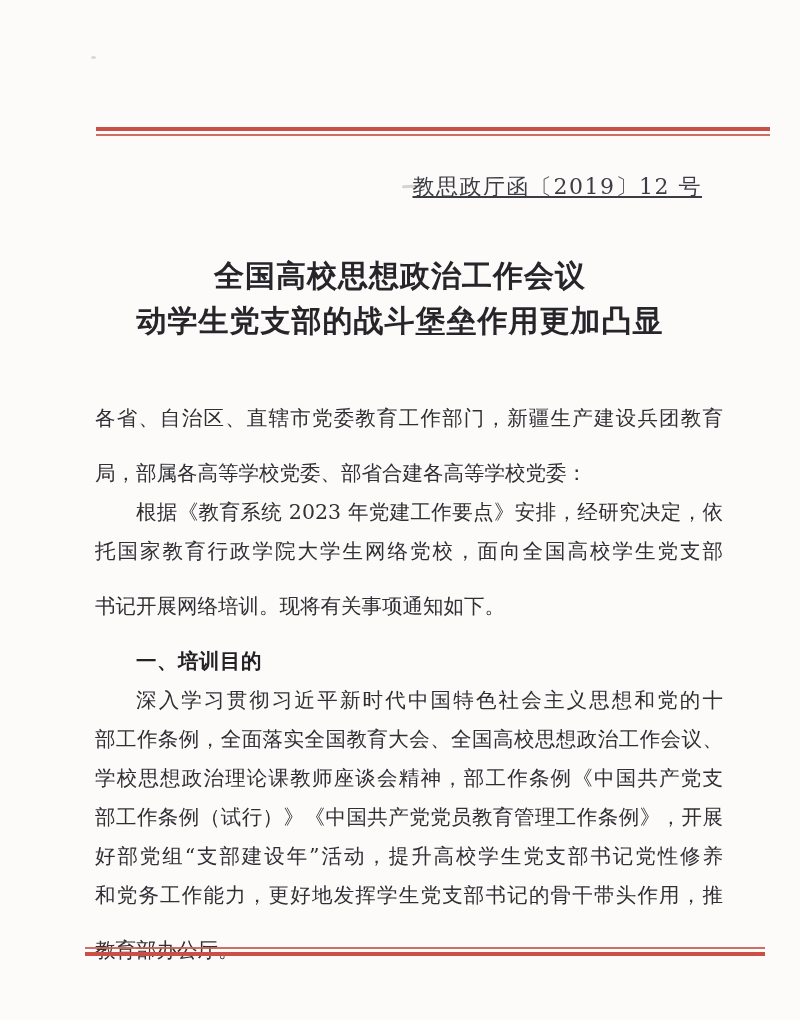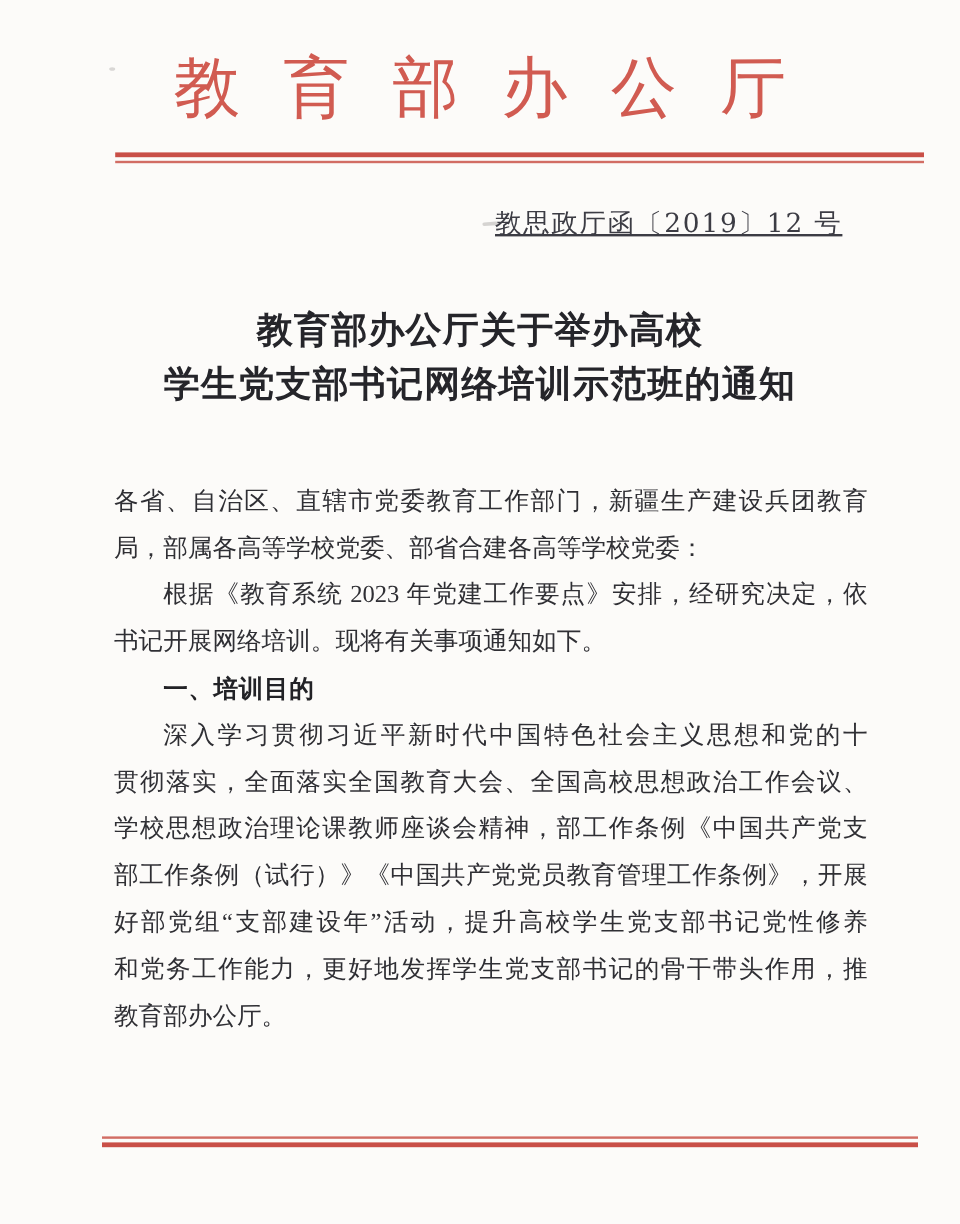--- a/index.html
+++ b/index.html
@@ -89,25 +89,25 @@
     font-size: 20.5px;
     color: #2f2f34;
   }
   .body-line {
     height: 39px;
     line-height: 39px;
     text-align: justify;
     text-align-last: justify;
     white-space: nowrap;
     overflow: visible;
-    font-family: Liberation Serif, serif;
   }
   .body-line.end {
     text-align: left;
     text-align-last: left;
+    margin-top: 16px;
   }
   .body-line.ind { text-indent: 41px; text-align: right; }
   .body-line.head {
     font-family: "DejaVu Sans", "Liberation Sans", sans-serif;
     font-weight: 700;
     letter-spacing: .5px;
     color: #222226;
   }
 
   
@@ -117,42 +117,42 @@
     border-radius: 50%;
   }
   .artifact.a1 { left: 402px; top: 185px; width: 13px; height: 3px; opacity: .55; transform: rotate(-4deg); border-radius: 2px; }
   .artifact.a2 { left: 91px;  top: 56px;  width: 5px;  height: 3px; opacity: .5; }
 </style>
 </head>
 <body>
 
 <div class="page">
 
-  <div class="org-name">教育部办公厅</div>
 
   <div class="rule-top">
     <div class="rule-thick"></div>
     <div class="rule-thin"></div>
   </div>
 
   <div class="doc-number">教思政厅函〔2019〕12 号</div>
 
   <h1 class="doc-title">
-    <span class="title-line">教育部办公厅关于举办高校</span>
-    <span class="title-line">学生党支部书记网络培训示范班的通知</span>
+    <span class="title-line">全国高校思想政治工作会议</span>
+    <span class="title-line">动学生党支部的战斗堡垒作用更加凸显</span>
   </h1>
 
   <main class="doc-body">
     <div class="body-line">各省、自治区、直辖市党委教育工作部门，新疆生产建设兵团教育</div>
     <div class="body-line end">局，部属各高等学校党委、部省合建各高等学校党委：</div>
     <div class="body-line ind">根据《教育系统 2023 年党建工作要点》安排，经研究决定，依</div>
+    <div class="body-line">托国家教育行政学院大学生网络党校，面向全国高校学生党支部</div>
     <div class="body-line end">书记开展网络培训。现将有关事项通知如下。</div>
     <div class="body-line end ind head">一、培训目的</div>
     <div class="body-line ind">深入学习贯彻习近平新时代中国特色社会主义思想和党的十</div>
-    <div class="body-line">贯彻落实，全面落实全国教育大会、全国高校思想政治工作会议、</div>
+    <div class="body-line">部工作条例，全面落实全国教育大会、全国高校思想政治工作会议、</div>
     <div class="body-line">学校思想政治理论课教师座谈会精神，部工作条例《中国共产党支</div>
     <div class="body-line">部工作条例（试行）》《中国共产党党员教育管理工作条例》，开展</div>
     <div class="body-line">好部党组“支部建设年”活动，提升高校学生党支部书记党性修养</div>
     <div class="body-line">和党务工作能力，更好地发挥学生党支部书记的骨干带头作用，推</div>
     <div class="body-line end">教育部办公厅。</div>
   </main>
 
   <div class="rule-bottom">
     <div class="rule-thin"></div>
     <div class="rule-thick"></div>

